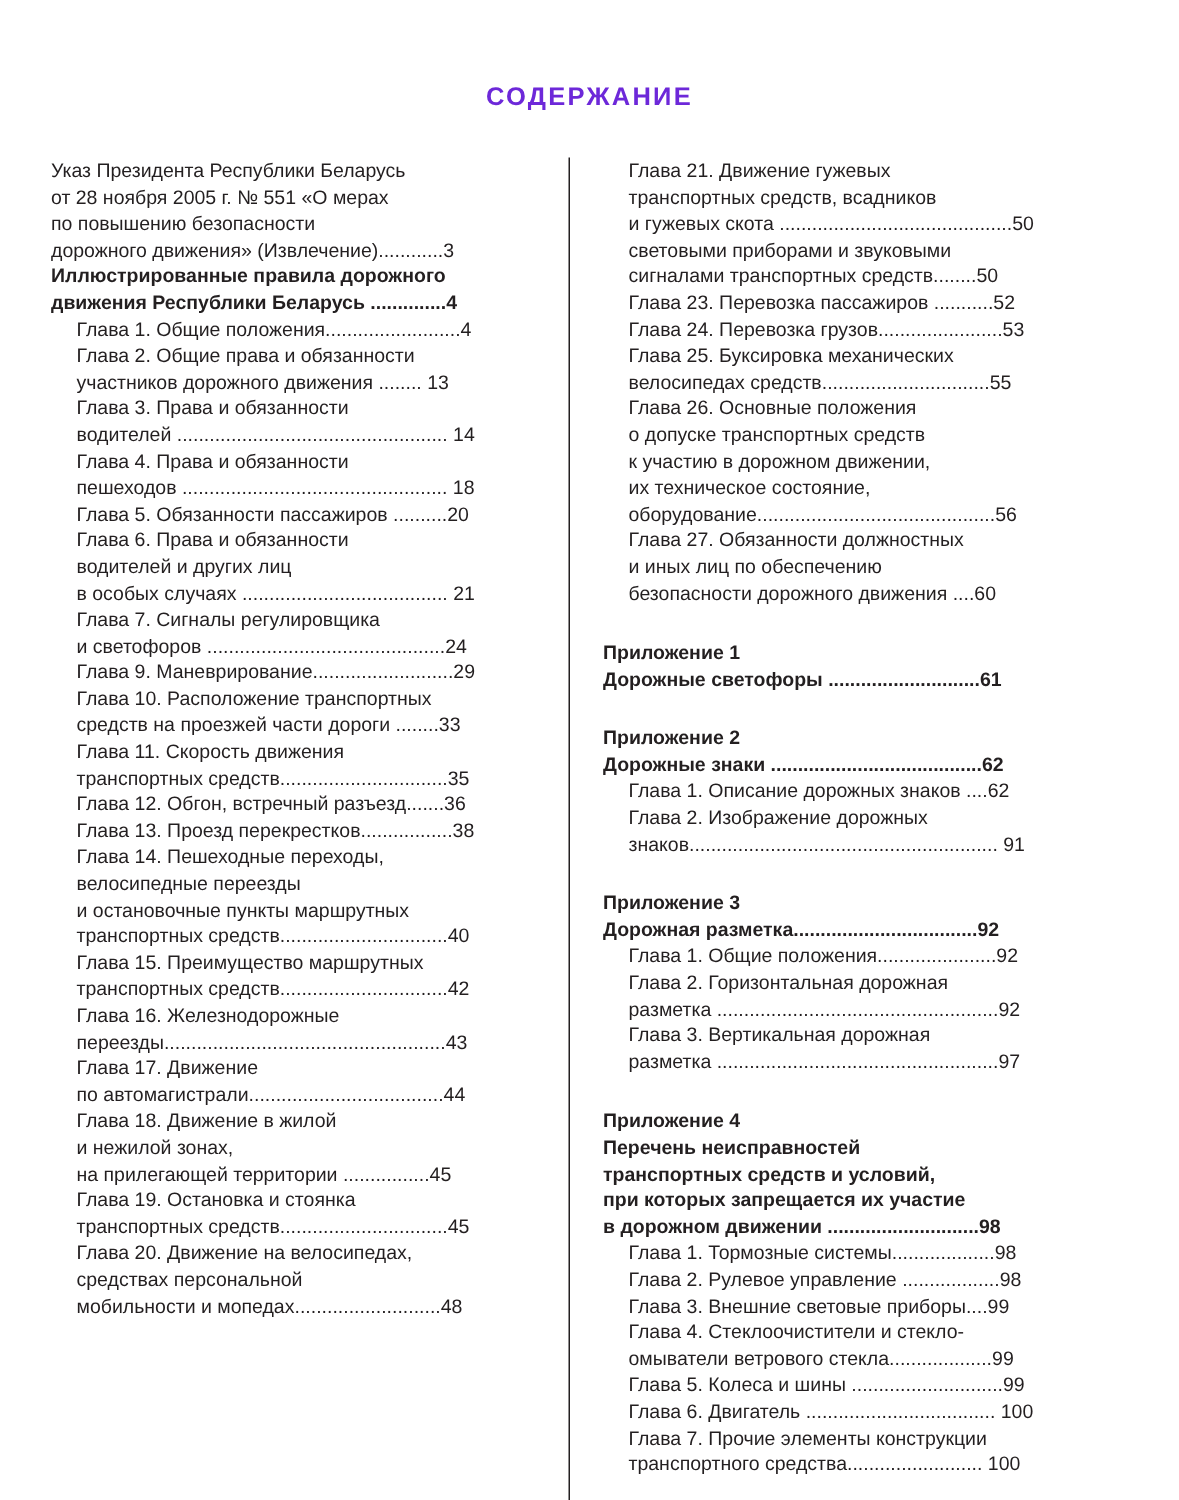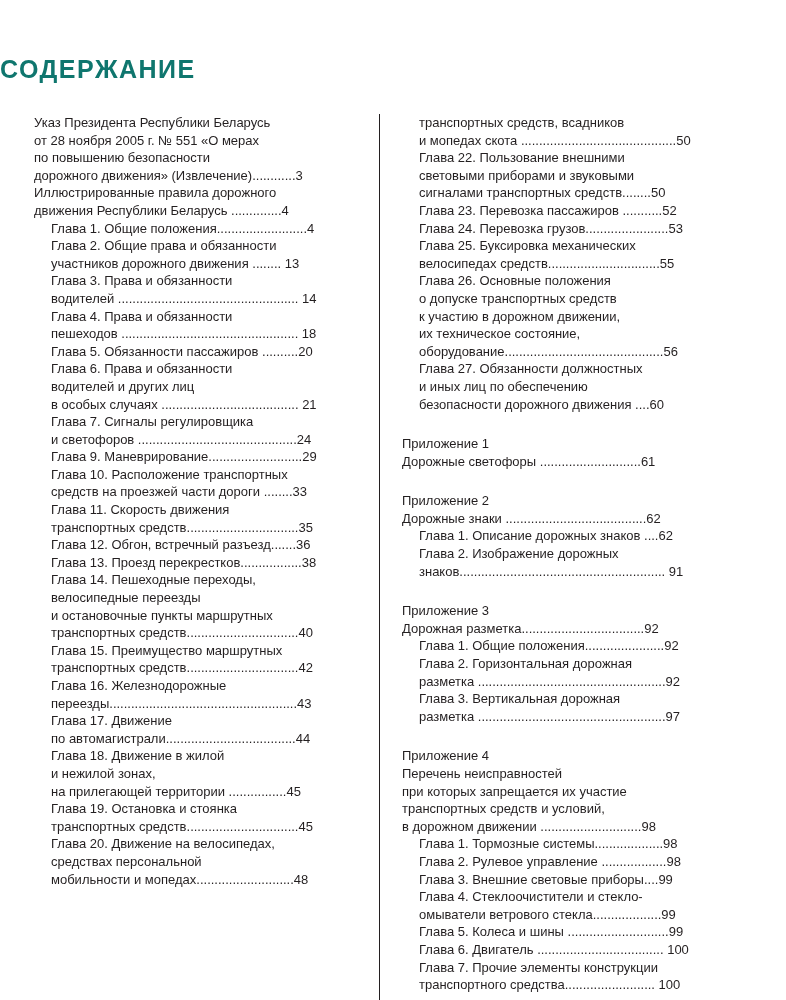--- a/index.html
+++ b/index.html
@@ -15,23 +15,23 @@
   }
   .page {
     position: relative;
     width: 786px;
     height: 1000px;
     box-sizing: border-box;
     padding: 0;
     overflow: hidden;
   }
   .title {
-    text-align: left;
-    color: #0f766e;
-    font-size: 25px;
+    text-align: center;
+    color: #6d28d9;
+    font-size: 17px;
     font-weight: bold;
     letter-spacing: 1.5px;
     margin: 55px 0 0 0;
     font-family: "Liberation Sans", sans-serif;
   }
   .columns {
     display: flex;
     margin-top: 30px;
     padding: 0 26px 0 34px;
     box-sizing: border-box;
@@ -50,21 +50,21 @@
   .entry {
     font-size: 13px;
     line-height: 17.6px;
     margin-bottom: 0px;
     position: relative;
   }
   .entry .txt {
     display: block;
   }
   .bold {
-    font-weight: normal;
+    font-weight: bold;
   }
   .lvl0 { padding-left: 0; }
   .lvl1 { padding-left: 17px; }
   .gap-sm { margin-top: 22px; }
 </style>
 </head>
 <body>
 
 <div class="page">
 
@@ -154,25 +154,25 @@
           <span class="txt">транспортных средств...............................45</span>
         </div>
         <div class="entry lvl1">
           <span class="txt">Глава 20. Движение на велосипедах,</span>
           <span class="txt">средствах персональной</span>
           <span class="txt">мобильности и мопедах...........................48</span>
         </div>
       </div>
     <div class="col right" id="col-right">
         <div class="entry lvl1">
+          <span class="txt">Глава 21. Движение гужевых</span>
           <span class="txt">транспортных средств, всадников</span>
-          <span class="txt">и мопедах скота ...........................................50</span>
-        </div>
-        <div class="entry lvl1">
-          <span class="txt">Глава 22. Пользование внешними</span>
+          <span class="txt">и гужевых скота ...........................................50</span>
+        </div>
+        <div class="entry lvl1">
           <span class="txt">световыми приборами и звуковыми</span>
           <span class="txt">сигналами транспортных средств........50</span>
         </div>
         <div class="entry lvl1">
           <span class="txt">Глава 23. Перевозка пассажиров ...........52</span>
         </div>
         <div class="entry lvl1">
           <span class="txt">Глава 24. Перевозка грузов.......................53</span>
         </div>
         <div class="entry lvl1">
@@ -217,22 +217,22 @@
           <span class="txt">Глава 2. Горизонтальная дорожная</span>
           <span class="txt">разметка ....................................................92</span>
         </div>
         <div class="entry lvl1">
           <span class="txt">Глава 3. Вертикальная дорожная</span>
           <span class="txt">разметка ....................................................97</span>
         </div>
         <div class="entry lvl0 bold gap-sm">
           <span class="txt">Приложение 4</span>
           <span class="txt">Перечень неисправностей</span>
+          <span class="txt">транспортных средств и условий,</span>
           <span class="txt">при которых запрещается их участие</span>
-          <span class="txt">транспортных средств и условий,</span>
           <span class="txt">в дорожном движении ............................98</span>
         </div>
         <div class="entry lvl1">
           <span class="txt">Глава 1. Тормозные системы...................98</span>
         </div>
         <div class="entry lvl1">
           <span class="txt">Глава 2. Рулевое управление ..................98</span>
         </div>
         <div class="entry lvl1">
           <span class="txt">Глава 3. Внешние световые приборы....99</span>

